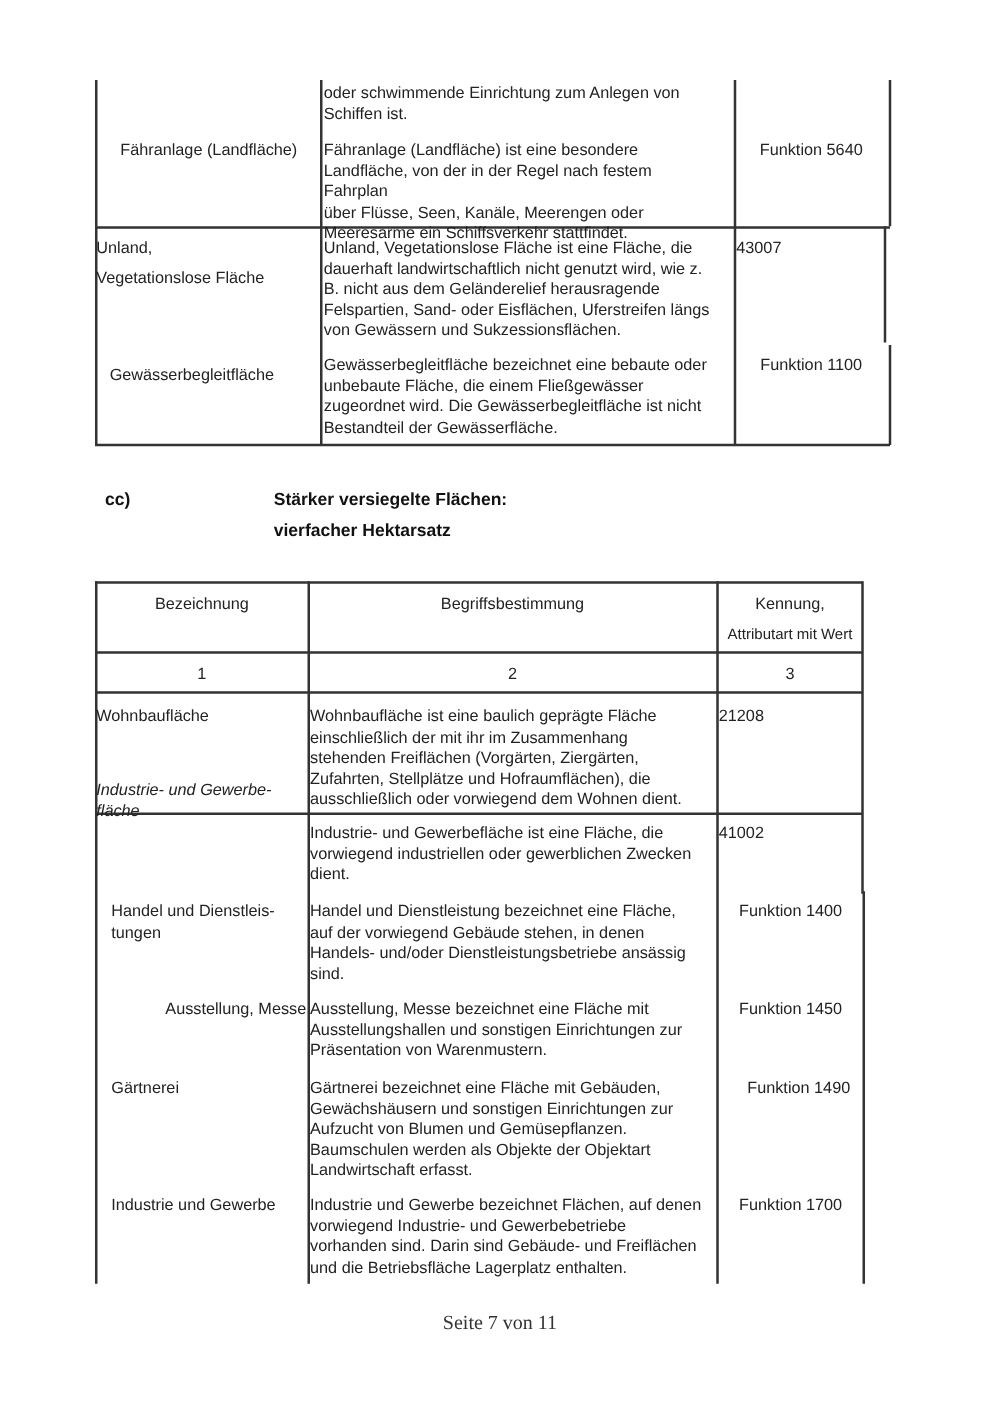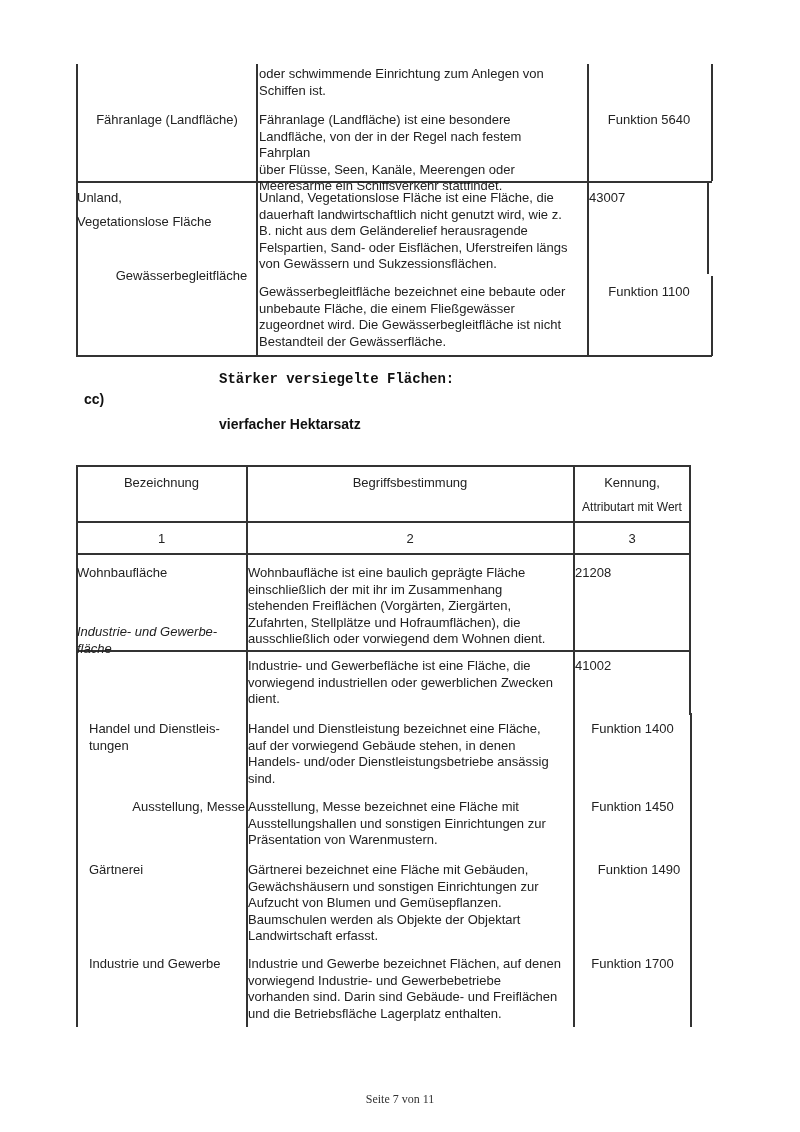--- a/index.html
+++ b/index.html
@@ -6,21 +6,21 @@
   body {
     width: 800px; height: 1132px; position: relative; overflow: hidden;
     font-family: "Liberation Sans", sans-serif; color: #222; font-size: 13px;
   }
   .line-v { position: absolute; width: 1.5px; background: #333; }
   .line-h { position: absolute; height: 1.5px; background: #333; }
   .cell-text { position: absolute; line-height: 16.5px; font-size: 13px; color: #222; }
   .center { text-align: center; }
   .para { white-space: pre-line; }
   .heading { position: absolute; font-weight: bold; font-size: 14px; color: #111; }
-  .footer { position: absolute; font-family: "Liberation Serif", serif; font-size: 12px; color: #333; margin-top: 42px; }
+  .footer { position: absolute; font-family: "Liberation Serif", serif; font-size: 16px; color: #333; }
 </style>
 </head>
 <body>
 
 <div>
 
   <div class="line-v" style="left:76px; top:64px; height:117px;"></div>
   <div class="line-v" style="left:256px; top:64px; height:292px;"></div>
   <div class="line-v" style="left:587px; top:64px; height:292px;"></div>
   <div class="line-v" style="left:711px; top:64px; height:117px;"></div>
@@ -47,31 +47,31 @@
     <div class="cell-text" style="left:77px; top:214px; width:178px;">Vegetationslose Fläche</div>
     <div class="cell-text para" style="left:259px; top:190px; width:330px;">Unland, Vegetationslose Fläche ist eine Fläche, die
 dauerhaft landwirtschaftlich nicht genutzt wird, wie z.
 B. nicht aus dem Geländerelief herausragende
 Felspartien, Sand- oder Eisflächen, Uferstreifen längs
 von Gewässern und Sukzessionsflächen.</div>
     <div class="cell-text" style="left:589px; top:190px; width:110px;">43007</div>
   </div>
 
   <div>
-    <div class="cell-text center" style="left:78px; top:268px; width:151px;padding-left:28px;">Gewässerbegleitfläche</div>
+    <div class="cell-text center" style="left:78px; top:292px; width:151px;">Gewässerbegleitfläche</div>
     <div class="cell-text para" style="left:259px; top:284px; width:330px;">Gewässerbegleitfläche bezeichnet eine bebaute oder
 unbebaute Fläche, die einem Fließgewässer
 zugeordnet wird. Die Gewässerbegleitfläche ist nicht
 Bestandteil der Gewässerfläche.</div>
     <div class="cell-text center" style="left:589px; top:284px; width:120px;">Funktion 1100</div>
   </div>
 </div>
 
 <div class="heading" style="left:84px; top:391px;">cc)</div>
-<div class="heading" style="left:219px; top:371px;font-family:Liberation Mono, monospace;">Stärker versiegelte Flächen:</div>
+<div class="heading" style="left:219px; top:391px;">Stärker versiegelte Flächen:</div>
 <div class="heading" style="left:219px; top:416px;">vierfacher Hektarsatz</div>
 
 <div>
 
   <div class="line-v" style="left:76px; top:465px; height:562px;"></div>
   <div class="line-v" style="left:246px; top:465px; height:562px;"></div>
   <div class="line-v" style="left:573px; top:465px; height:562px;"></div>
   <div class="line-v" style="left:689px; top:465px; height:250px;"></div>
   <div class="line-v" style="left:690px; top:713px; height:314px;"></div>
 

